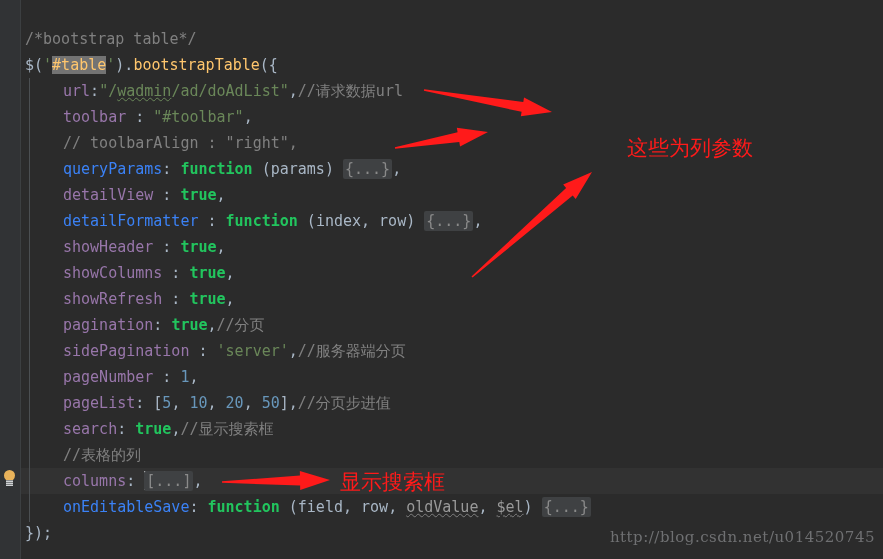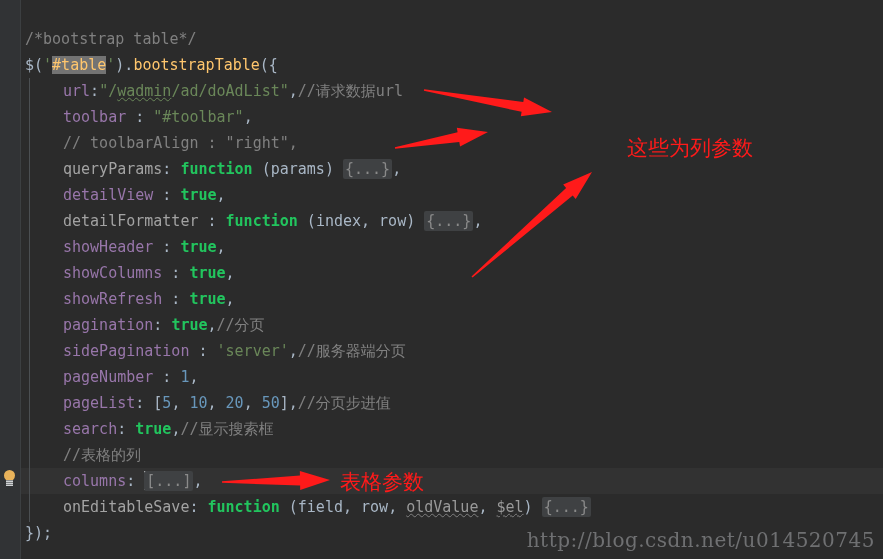--- a/index.html
+++ b/index.html
@@ -84,21 +84,21 @@
   .caret-line-bg {
     position: absolute;
     left: 0; top: 468px;
     width: 883px; height: 26px;
     background: #323232;
   }
 
   
   .cmt     { color: #808080; }
   .prop    { color: #9876aa; text-align: right; }
-  .propo   { color: #a3a3a3; }
+  .propo   { color: #3b82f6; }
   .kw      { color: #22c55e; font-weight: bold; }
   .fnname  { color: #ffc66d; }
   .str     { color: #6a8759; }
   .num     { color: #6897bb; }
   .punct   { color: #a9b7c6; }
   .param   { color: #a9b7c6; text-align: center; }
   .dim     { color: #9a9a9a; margin-top: 43px; }
 
   .hl-search {
     background: #737373;
@@ -144,21 +144,21 @@
     left: 0; top: 0;
     width: 883px; height: 559px;
     pointer-events: none;
   }
   .watermark {
     position: absolute;
     right: 8px;
     top: 528px;
     color: #6f7072;
     font-family: "DejaVu Serif", "Liberation Serif", serif;
-    font-size: 20px;
+    font-size: 15px;
     letter-spacing: 0.5px;
     white-space: nowrap;
   }
 </style>
 </head>
 <body>
 
 <div id="screen">
 
   <div class="caret-line-bg"></div>
@@ -179,18 +179,18 @@
 
   <svg class="arrows" id="arrow-layer" viewBox="0 0 883 559" width="883" height="559">
       <polygon points="423.86,90.79 521.59,111.85 520.82,116.28 552.00,112.00 524.04,97.56 523.28,101.99 424.14,89.21" fill="#ff1a1a"></polygon>
       <polygon points="395.14,148.79 459.28,142.01 460.05,146.45 488.00,132.00 456.82,127.72 457.59,132.16 394.86,147.21" fill="#ff1a1a"></polygon>
       <polygon points="472.53,277.60 572.72,195.52 575.68,198.90 592.00,172.00 563.17,184.61 566.13,187.99 471.47,276.40" fill="#ff1a1a"></polygon>
       <polygon points="222.01,482.80 300.10,485.55 300.18,490.05 330.00,480.00 299.83,471.06 299.91,475.56 221.99,481.20" fill="#ff1a1a"></polygon>
     </svg>
 
   <div id="anno-layer">
       <div class="anno" style="left: 598px; top: 134px; margin-left: 29px;">这些为列参数</div>
-      <div class="anno" style="left: 340px; top: 468px;">表格参数</div>
+      <div class="anno" style="left: 340px; top: 468px;">显示搜索框</div>
     </div>
 
   <div class="watermark">http://blog.csdn.net/u014520745</div>
 
 </div>
 
 </body></html>

